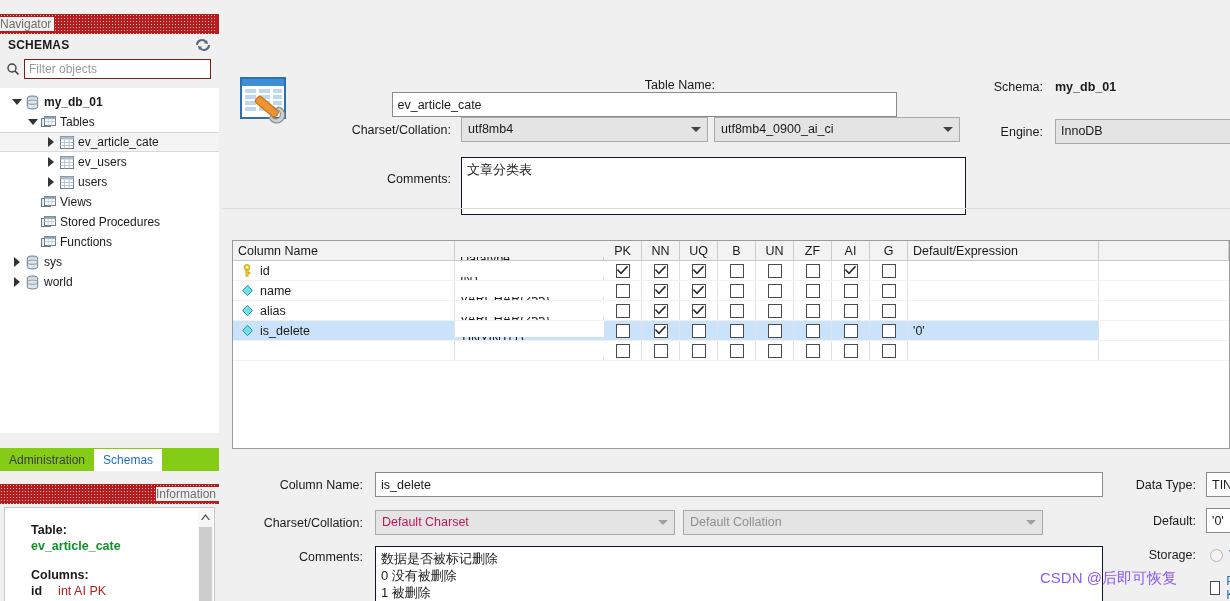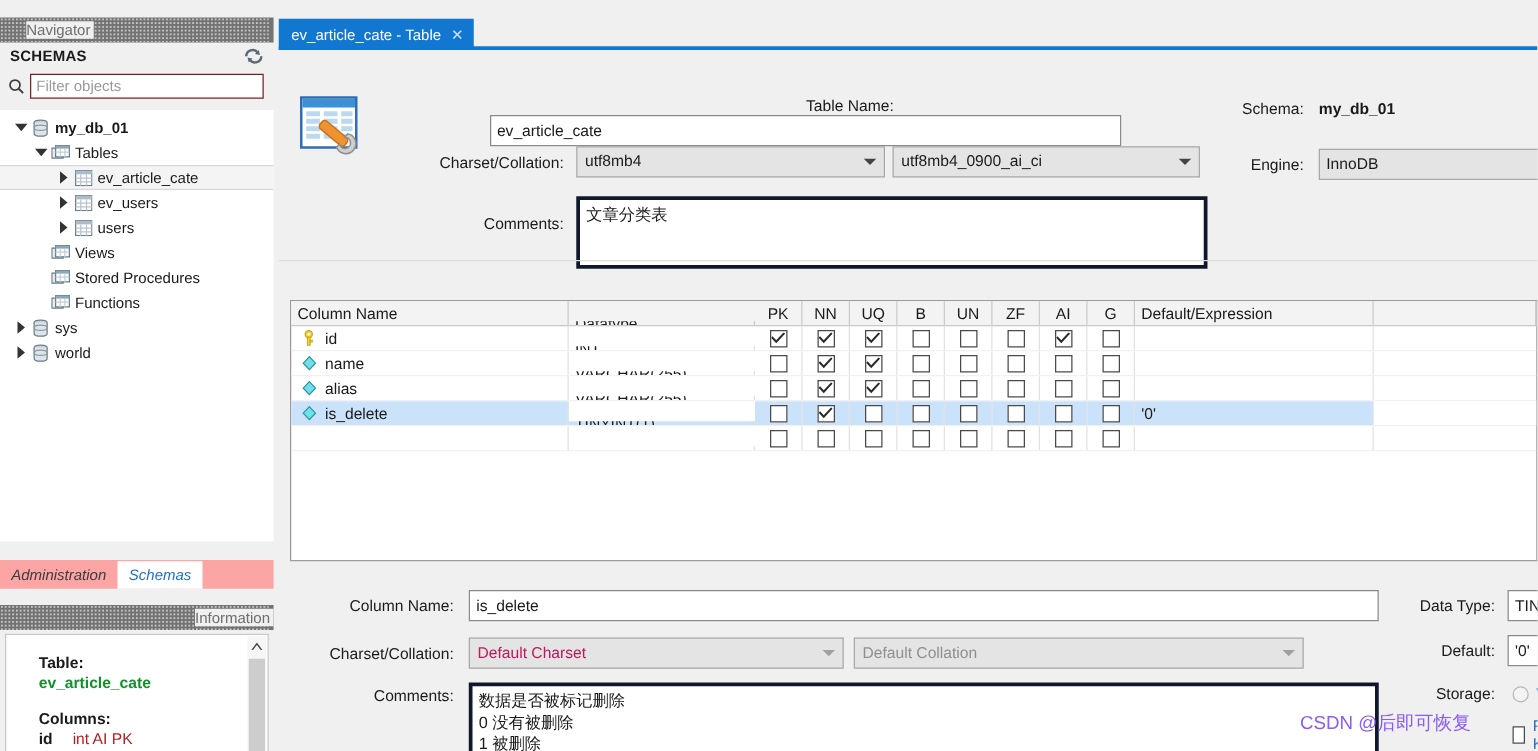--- a/index.html
+++ b/index.html
@@ -15,21 +15,21 @@
   }
   #app { position: relative; width: 1230px; height: 601px; background:#f0f0f0; }
 
   
   .topstrip { position:absolute; left:0; top:0; width:1230px; height:14px; background:#f0f0f0; }
 
   
   .sidebar { position:absolute; left:0; top:14px; width:219px; height:587px; background:#f0f0f0; }
   .panel-caption {
     height:20px; line-height:20px; font-size:12px; color:#6e6e6e;
-    padding-left:21px; position:relative; background:#737373; overflow:hidden; white-space:nowrap;
+    padding-left:0; position:relative; background:#b91c1c; overflow:hidden; white-space:nowrap;
   }
   .panel-caption .cap-text { background:#f0f0f0; padding-right:3px; position:relative; z-index:2;}
   .panel-caption .dots {
     position:absolute; left:0; top:0; right:4px; height:20px;
     background-image: radial-gradient(circle, #c3c3c3 0.8px, transparent 0.9px);
     background-size: 3px 3px; background-position: 0 9px; z-index:1;
   }
   .schemas-head {
     height:22px; display:flex; align-items:center; padding:0 8px 0 8px;
     background:#f0f0f0; justify-content:space-between;
@@ -50,21 +50,21 @@
   .tnode { height:20px; display:flex; align-items:center; font-size:12px; white-space:nowrap; padding-right:4px;}
   .tnode.sel { background:#f4f4f4; border-top:1px solid #d8d8d8; border-bottom:1px solid #d8d8d8; }
   .tw { width:14px; flex:0 0 14px; display:flex; align-items:center; justify-content:center;}
   .arrow-d { width:0;height:0;border-left:5px solid transparent;border-right:5px solid transparent;border-top:6px solid #333;}
   .arrow-r { width:0;height:0;border-top:5px solid transparent;border-bottom:5px solid transparent;border-left:6px solid #333;}
   .tico { width:17px; flex:0 0 17px; display:flex; align-items:center; justify-content:center; margin-right:3px;}
   .tlabel { font-size:12px; color:#1a1a1a; }
   .tlabel.b { font-weight:bold; }
 
   
-  .lefttabs { position:absolute; left:0; top:434px; width:219px; height:23px; background:#fca5a5; display:flex; align-items:flex-end;font-style:italic;}
+  .lefttabs { position:absolute; left:0; top:434px; width:219px; height:23px; background:#84cc16; display:flex; align-items:flex-end;}
   .ltab { height:22px; line-height:22px; padding:0 9px; font-size:12px; color:#3c3c3c; }
   .ltab.active { background:#fff; color:#1f6fc4; }
 
   .infocap { position:absolute; left:0; top:470px; width:219px;text-align:right; }
   .infobody {
     position:absolute; left:4px; top:493px; width:211px; height:108px;
     background:#fff; border:1px solid #c8c8c8; border-bottom:none; overflow:hidden;
   }
   .info-inner { padding:14px 0 0 26px; font-size:12.5px; }
   .info-lbl { font-weight:bold; color:#1a1a1a; line-height:16px; }
@@ -107,21 +107,21 @@
   .inp.ro { background:#e4e4e4; border:1px solid #a9a9a9; }
   .combo {
     border:1px solid #a9a9a9; background:#e4e4e4; height:25px;
     display:flex; align-items:center; justify-content:space-between;
     font-size:12.5px; padding:0 6px 0 6px; color:#1a1a1a;
   }
   .combo .cv{ line-height:23px; }
   .chev { width:0;height:0;border-left:5px solid transparent;border-right:5px solid transparent;border-top:5px solid #444; margin-left:6px;}
   .chev.dis { border-top-color:#a0a0a0; }
   .ta {
-    border:3px solid #0f172a; background:#fff; font-size:13px; padding:3px 5px;
+    border:1px solid #0f172a; background:#fff; font-size:13px; padding:3px 5px;
     color:#1a1a1a; line-height:17px; overflow:hidden; white-space:pre-wrap;
     font-family:"Liberation Sans", sans-serif;
   }
   .hdr-sep { position:absolute; left:0; right:0; top:168px; height:1px; background:#dcdcdc; }
 
   
   .grid {
     position:absolute; left:9px; top:200px; width:998px; height:209px;
     background:#fff; border:1px solid #9b9b9b;
   }
@@ -394,26 +394,20 @@
         </div>
         <div class="thumb"></div>
       </div>
     </div>
   </div>
 
   <div class="vsplit"></div>
 
   <div class="main">
 
-    <div class="tabbar">
-      <div class="etab">
-        <span>ev_article_cate - Table</span>
-        <span class="x">✕</span>
-      </div>
-    </div>
 
     <div class="editorbody">
 
       <div class="thead">
 
         <div class="ticon">
           <svg width="62" height="62" viewBox="0 0 62 62">
             <rect x="6" y="8" width="44" height="40" fill="#ffffff" stroke="#2f6fb0" stroke-width="2"></rect>
             <rect x="7" y="9" width="42" height="7" fill="#3d8fd6"></rect>
             <g fill="#bcd9f0">

